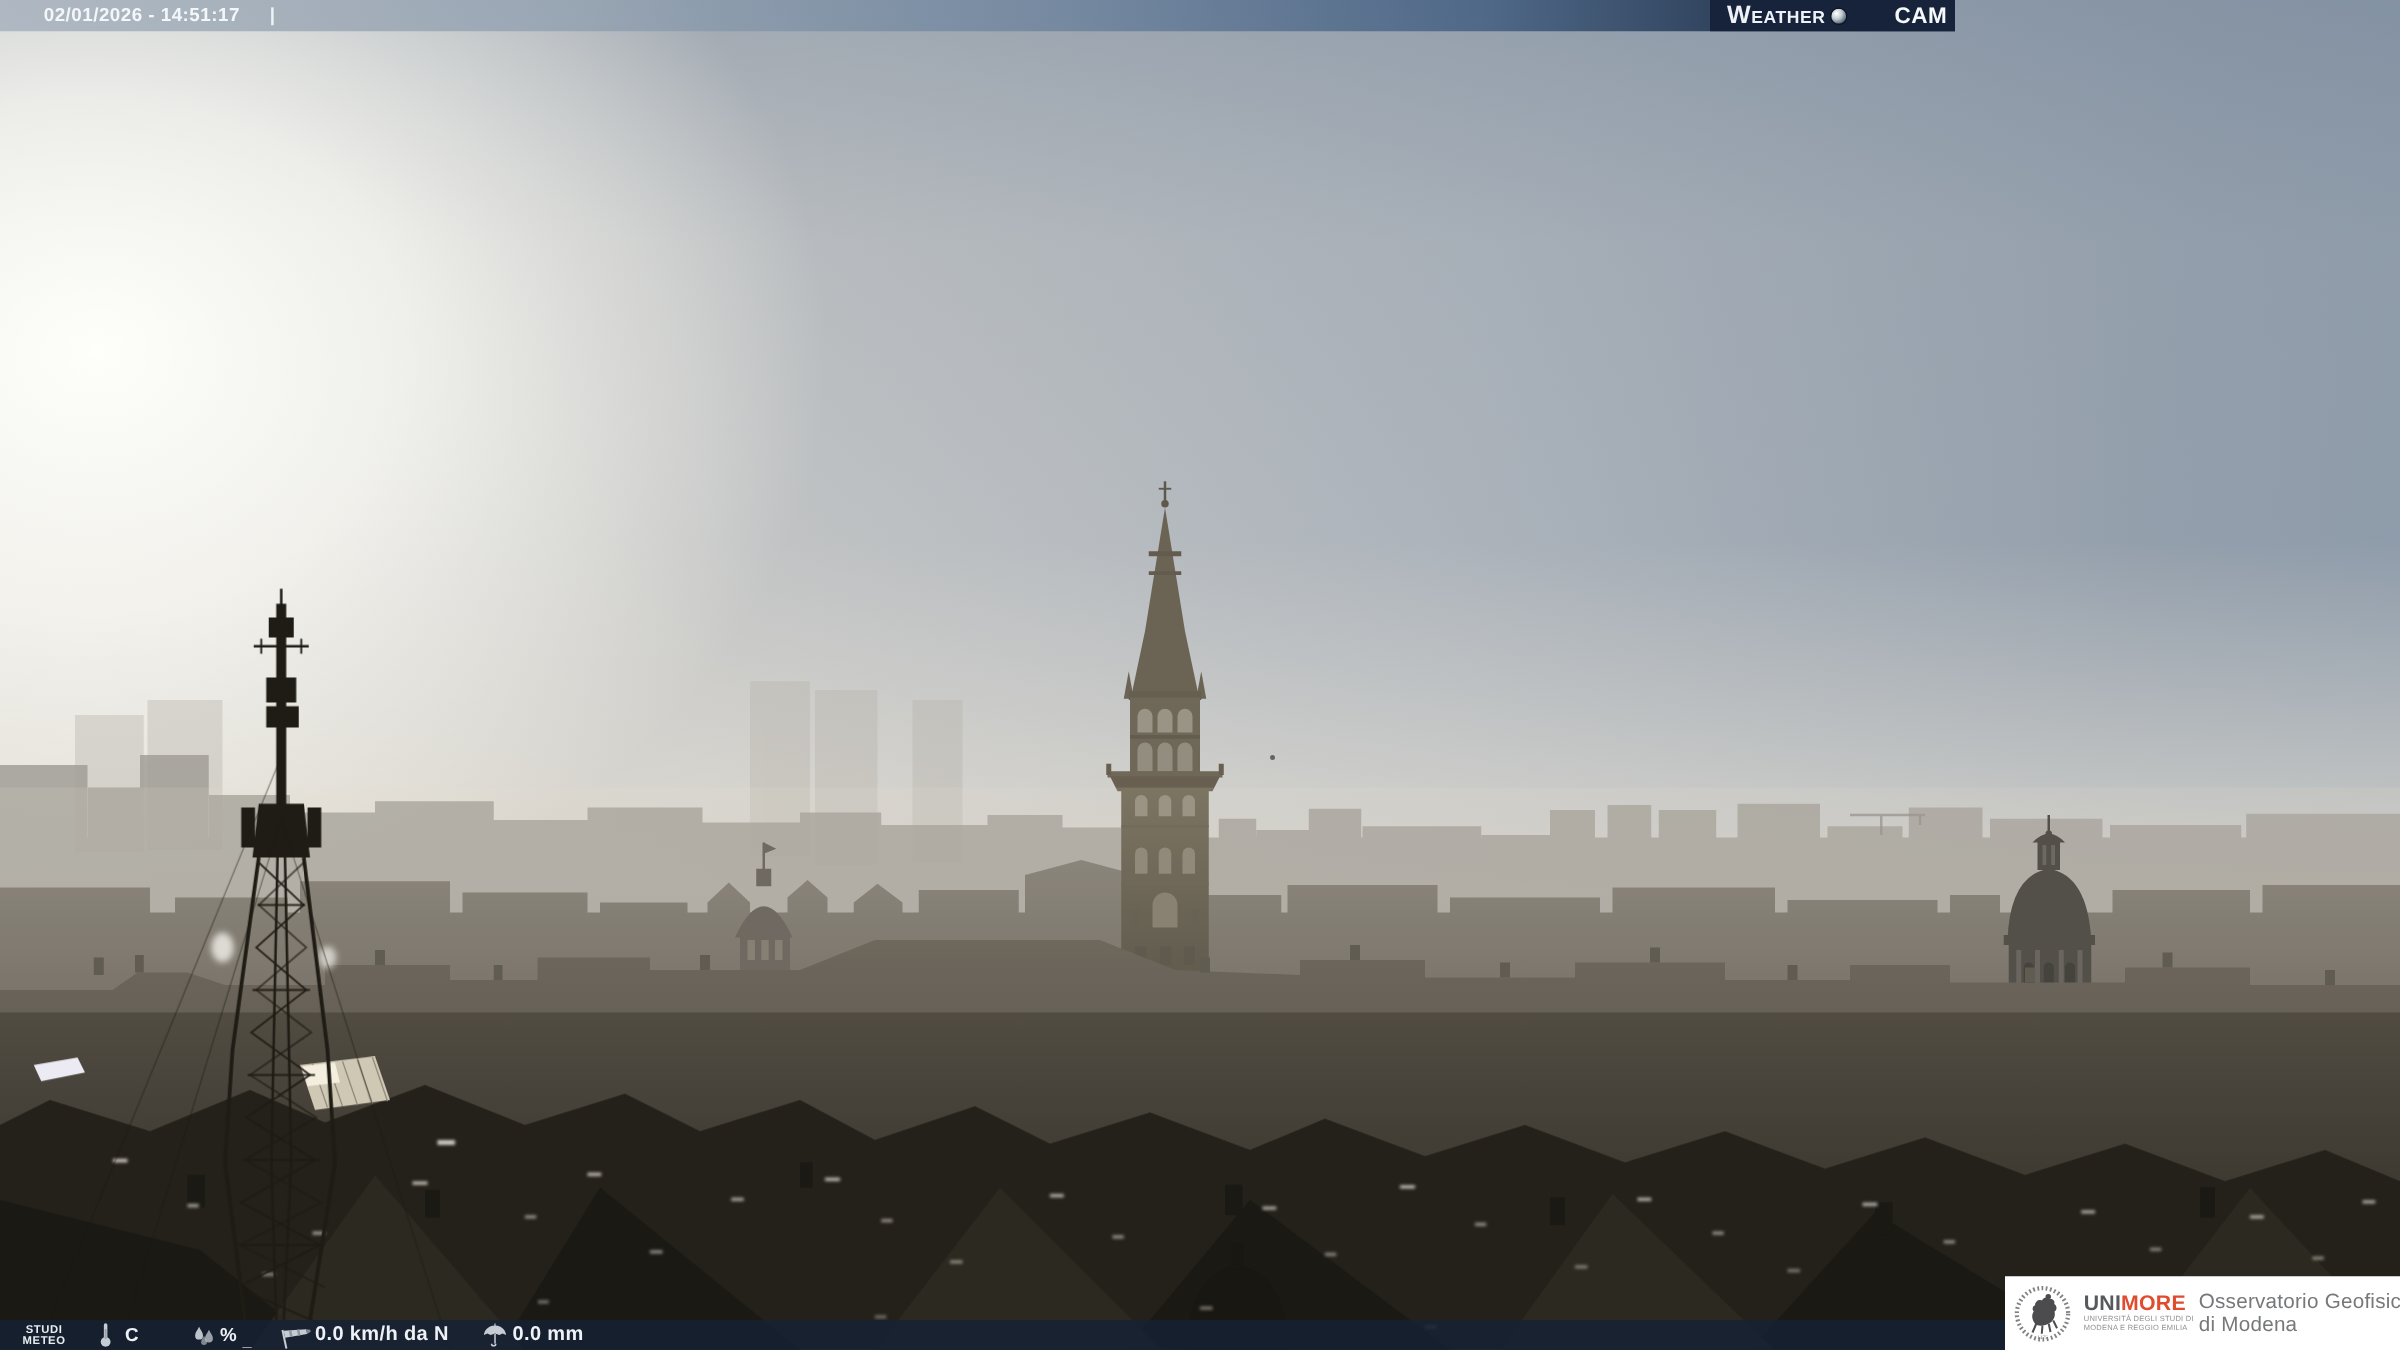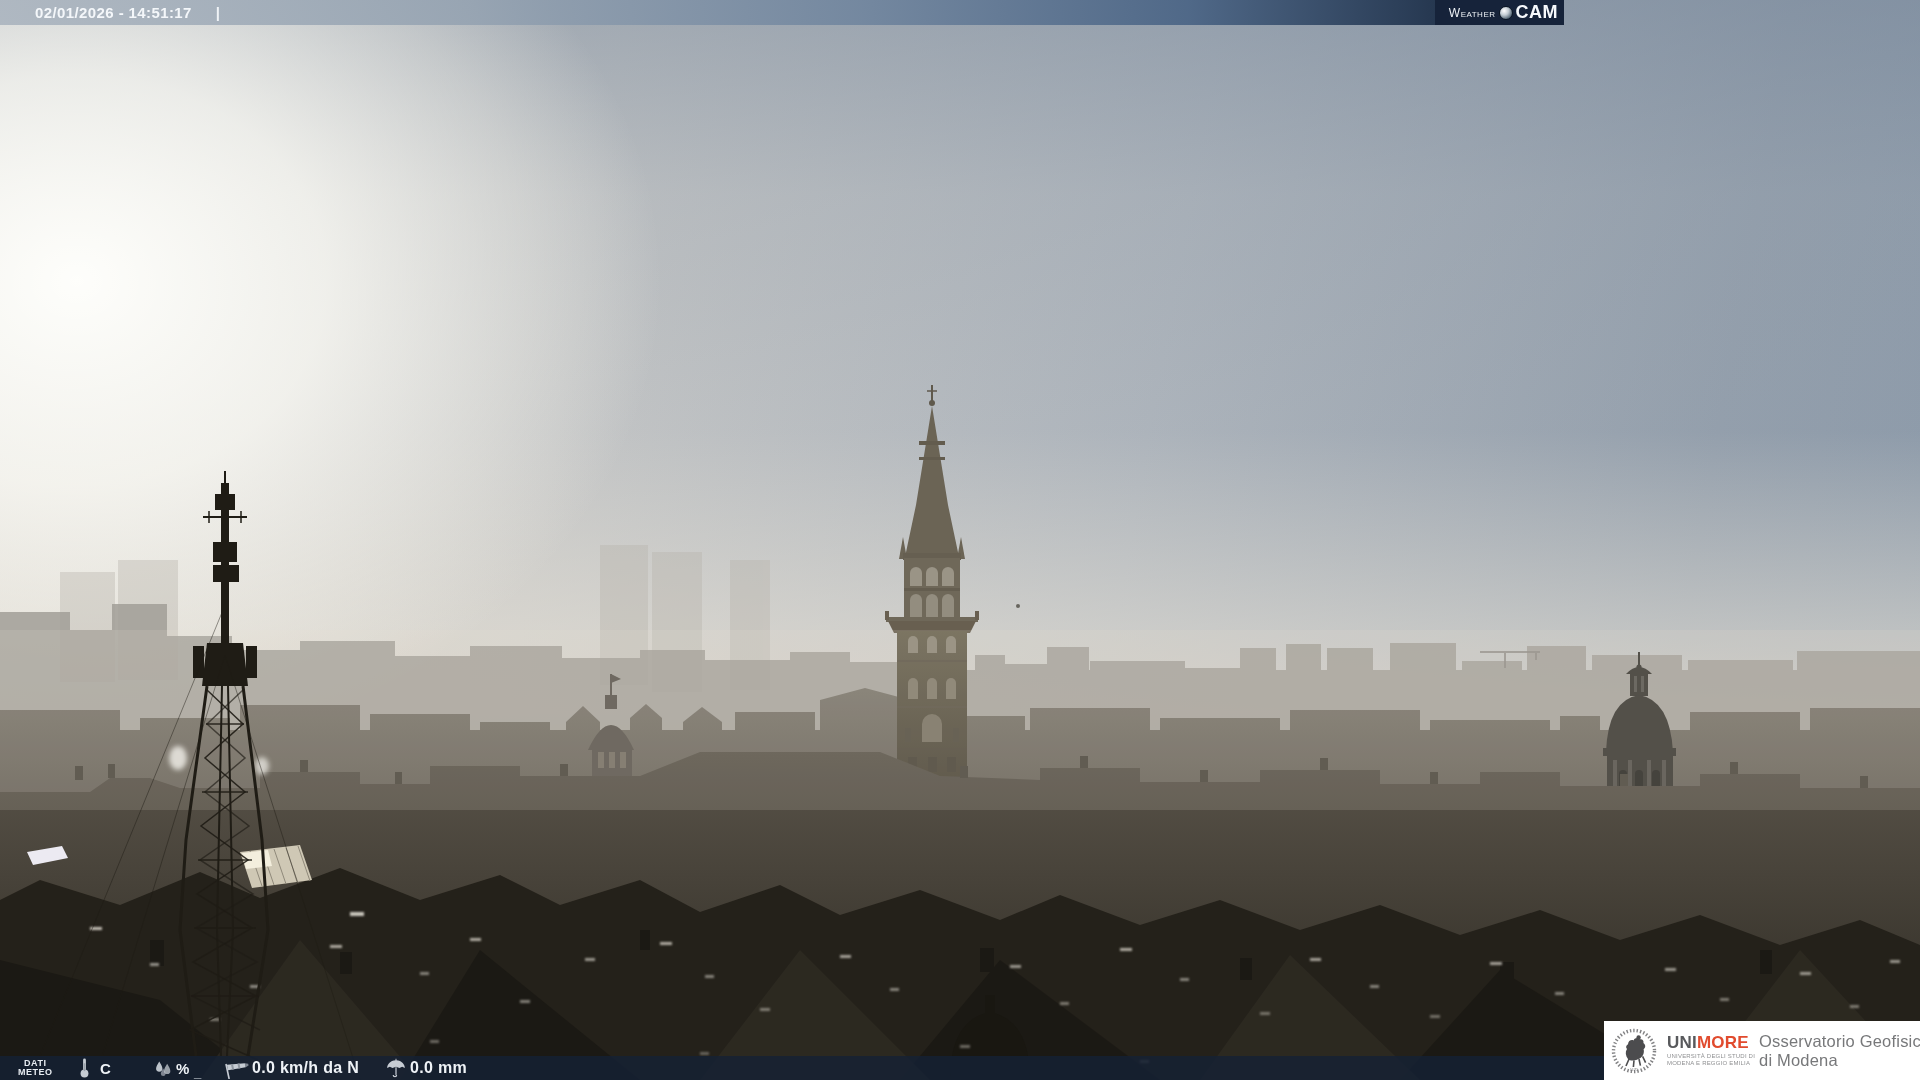--- a/index.html
+++ b/index.html
@@ -14,25 +14,25 @@
   .scene{position:absolute;left:0;top:0;}
   
   .top-bar{position:absolute;left:0;top:0;width:1564px;height:25px;
     background:linear-gradient(to right, rgba(169,179,190,.88) 0%, rgba(148,162,177,.88) 30%, rgba(112,133,158,.9) 55%, rgba(74,100,133,.92) 76%, rgba(39,58,84,.96) 90%, #17263b 97%);
     display:flex;align-items:center;color:#f4f7fa;font-size:15px;font-weight:bold;}
   .top-bar .datetime{margin-left:35px;letter-spacing:.4px;white-space:pre;}
   .top-bar .sep{margin-left:24px;font-weight:bold;opacity:.95;}
   .top-bar .cam-title{margin-left:30px;letter-spacing:.3px;white-space:pre;}
   .wcam{position:absolute;right:0;top:0;height:25px;padding:0 6px 0 14px;display:flex;align-items:center;
     background:#16233a;cursor:pointer;}
-  .wcam .w1{font-variant:small-caps;font-weight:normal;font-size:12px;color:#eef2f6;letter-spacing:.5px;}
+  .wcam .w1{font-variant:small-caps;font-weight:bold;font-size:20px;color:#eef2f6;letter-spacing:.5px;}
   .wcam .lens{width:14px;height:14px;border-radius:50%;margin:0 3px;
     background:radial-gradient(circle at 35% 32%, #ffffff, #c3ccd3 38%, #5d6e7c 72%, #253545 100%);
     border:1px solid #0c1624;box-sizing:border-box;}
-  .wcam .w2{font-weight:bold;font-size:18px;color:#f6f9fc;letter-spacing:.5px;}
+  .wcam .w2{font-weight:bold;font-size:18px;color:#f6f9fc;letter-spacing:.5px;margin-left:35px;}
   
   .bottom-bar{position:absolute;left:0;top:1056px;width:1920px;height:24px;
     background:rgba(21,33,52,.82);color:#eef2f6;}
   .bb-item{position:absolute;top:0;height:24px;display:flex;align-items:center;}
   .dati{left:18px;font-size:9px;line-height:9px;text-align:center;flex-direction:column;justify-content:center;letter-spacing:.5px;font-weight:bold;color:#e7ecf1;}
   .bb-unit{font-size:15px;font-weight:bold;}
   .bb-val{font-size:16px;font-weight:bold;letter-spacing:.3px;}
   .bb-underscore{font-size:13px;font-weight:bold;position:relative;top:4px;opacity:.9;}
   .bb-icon{display:flex;align-items:center;}
   
@@ -377,21 +377,21 @@
     <span class="sep">|</span>
     <div class="wcam">
       <span class="w1">Weather</span>
       <span class="lens"></span>
       <span class="w2">CAM</span>
     </div>
   </div>
 
   <div class="bottom-bar">
     <div class="bb-item dati">
-      <span>DATI</span>
+      <span>STUDI</span>
       <span>METEO</span>
     </div>
 
     <div class="bb-item bb-icon" style="left:78px;">
       <svg width="13" height="22" viewBox="0 0 16 28">
           <g fill="#c6ccd3">
             <rect x="6.2" y="2" width="3.6" height="15" rx="1.8"></rect>
             <circle cx="8" cy="21" r="5"></circle>
             <rect x="7" y="8" width="2" height="10" fill="#9aa2ab"></rect>
           </g>

